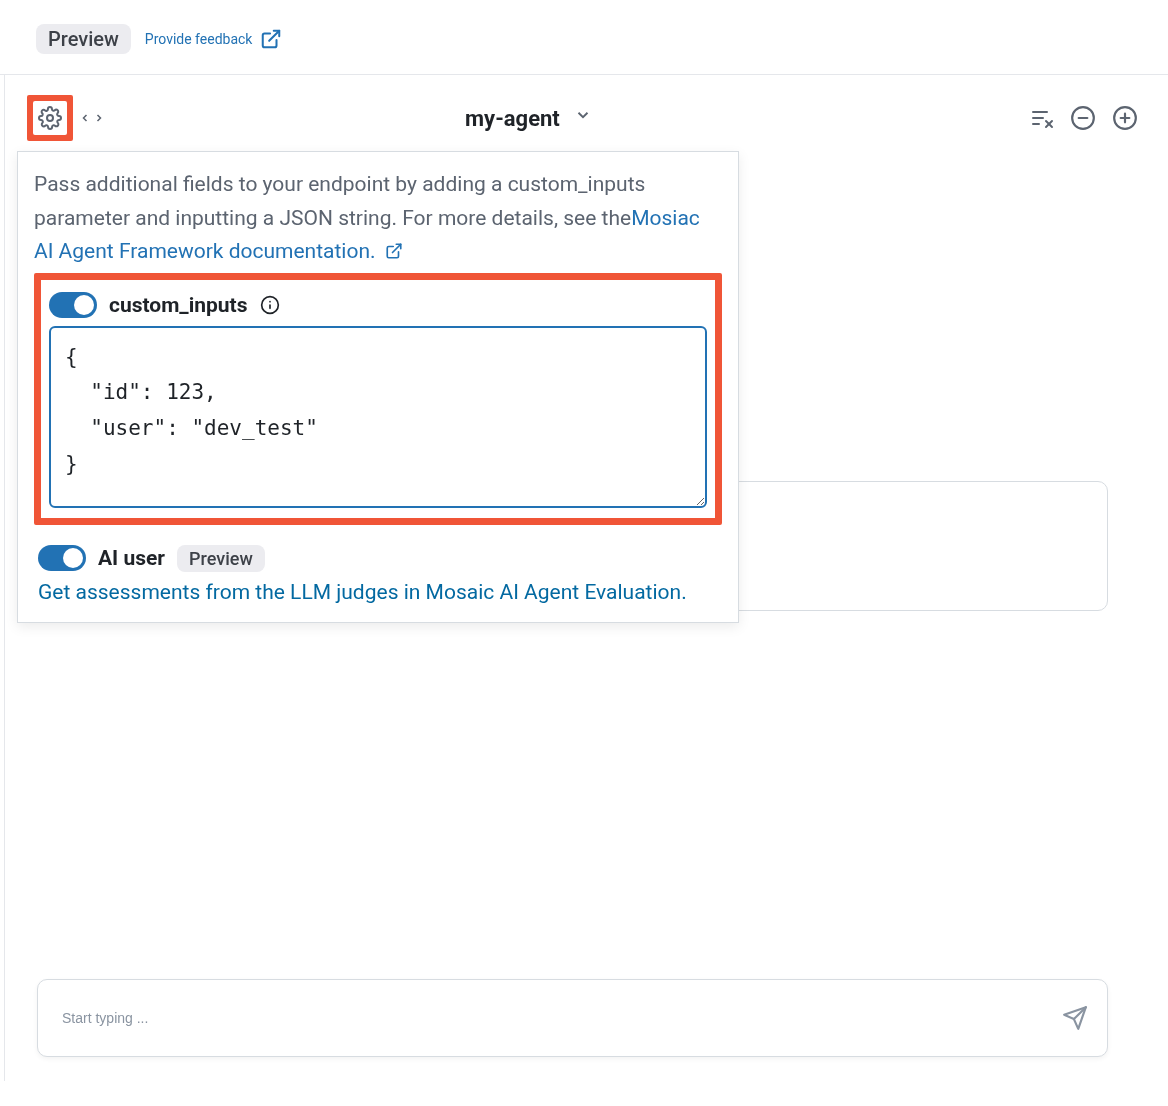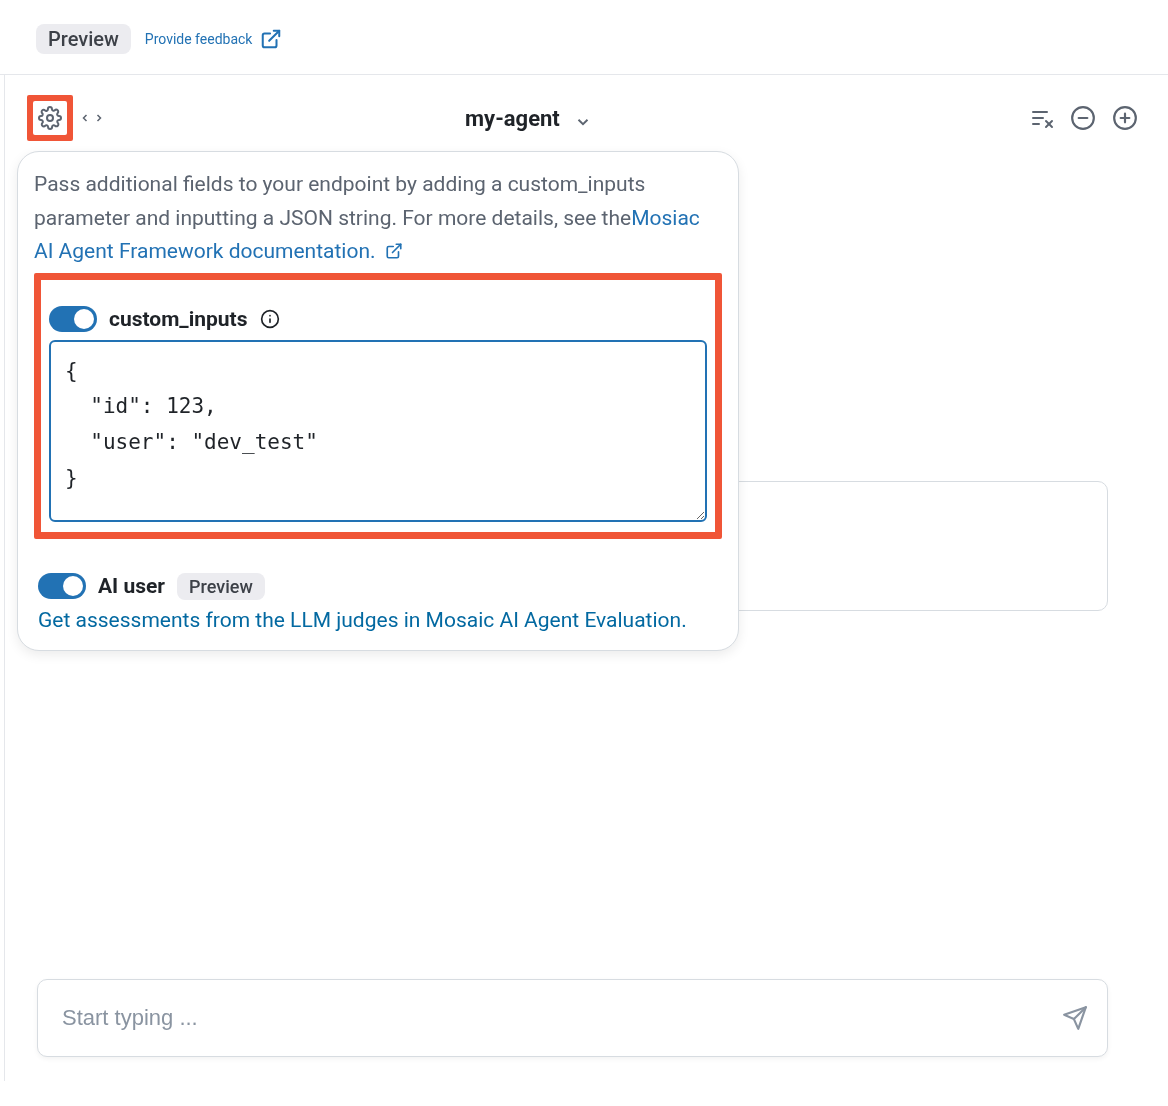--- a/index.html
+++ b/index.html
@@ -79,21 +79,21 @@
   .angle-pair {
     margin-left: 6px;
     color: #5c6470;
     font-size: 20px;
     display: flex;
     gap: 2px;
   }
   .toolbar-spacer-left { flex: 0 0 360px; }
   .agent-select {
     display: inline-flex;
-    align-items: flex-end;
+    align-items: flex-start;
     gap: 14px;
     font-weight: 700;
     font-size: 22px;
     cursor: pointer;
   }
   .toolbar-right {
     margin-left: auto;
     display: flex;
     align-items: center;
     gap: 16px;
@@ -102,21 +102,21 @@
   .icon-btn { cursor: pointer; display: inline-flex; }
 
   
   .settings-popover {
     position: absolute;
     top: 76px;
     left: 12px;
     width: 722px;
     background: #fff;
     border: 1px solid #d7dce1;
-    border-radius: 22px;
+    border-radius: 0;
     box-shadow: 0 4px 12px rgba(0,0,0,0.08);
     padding: 16px 16px 18px 16px;
     z-index: 5;
   }
   .intro-text {
     color: #5c6470;
     font-size: 21px;
     line-height: 1.6;
   }
   .intro-text a {
@@ -129,21 +129,21 @@
   .custom-inputs-highlight {
     border: 7px solid #f05537;
     border-radius: 2px;
     padding: 4px 8px 10px 8px;
     margin-top: 4px;
   }
   .toggle-row {
     display: flex;
     align-items: center;
     gap: 12px;
-    margin-top: 22px;
+    margin-top: 8px;
     margin-bottom: 8px;
   }
   .toggle {
     width: 48px;
     height: 26px;
     border-radius: 13px;
     background: #2272b4;
     position: relative;
     flex-shrink: 0;
     cursor: pointer;
@@ -202,21 +202,21 @@
     bottom: 24px;
     left: 32px;
     right: 60px;
   }
   .chat-input {
     width: 100%;
     height: 78px;
     border: 1px solid #d7dce1;
     border-radius: 10px;
     padding: 0 60px 0 24px;
-    font-size: 22px;
+    font-size: 14px;
     box-shadow: 0 2px 5px rgba(0,0,0,0.05);
     outline: none;
     color: #1f2328;
   }
   .chat-input::placeholder { color: #8a94a1; }
   .send-btn {
     position: absolute;
     right: 20px;
     top: 50%;
     transform: translateY(-50%);

